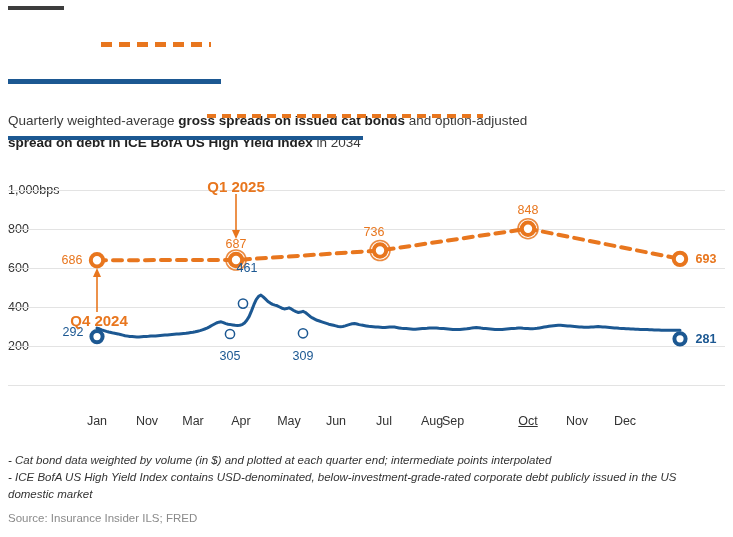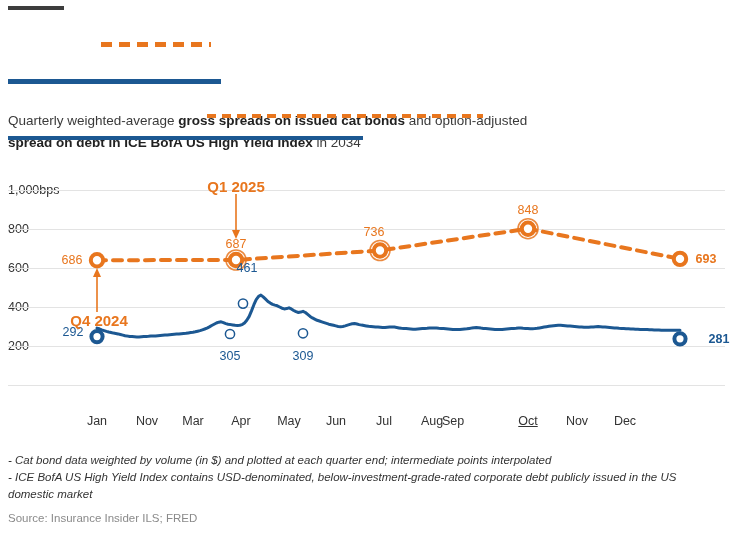--- a/index.html
+++ b/index.html
@@ -134,21 +134,21 @@
     <div class="dlabel orange" style="left:72px;top:92px;">686</div>
     <div class="dlabel orange" style="left:236px;top:76px;">687</div>
     <div class="dlabel orange" style="left:374px;top:64px;">736</div>
     <div class="dlabel orange" style="left:528px;top:42px;">848</div>
     <div class="dlabel orange bold" style="left:706px;top:91px;">693</div>
 
     <div class="dlabel blue" style="left:73px;top:164px;">292</div>
     <div class="dlabel blue" style="left:230px;top:188px;">305</div>
     <div class="dlabel blue" style="left:247px;top:100px;">461</div>
     <div class="dlabel blue" style="left:303px;top:188px;">309</div>
-    <div class="dlabel blue bold" style="left:706px;top:171px;margin-left:13px;">281</div>
+    <div class="dlabel blue bold" style="left:706px;top:171px;">281</div>
 
     <div class="ann" style="left:236px;top:18px;">Q1 2025</div>
     <div class="ann" style="left:99px;top:152px;">Q4 2024</div>
 
     <div class="xtick" style="left:97px;">Jan</div>
     <div class="xtick" style="left:147px;">Nov</div>
     <div class="xtick" style="left:193px;">Mar</div>
     <div class="xtick" style="left:241px;">Apr</div>
     <div class="xtick" style="left:289px;">May</div>
     <div class="xtick" style="left:336px;">Jun</div>

